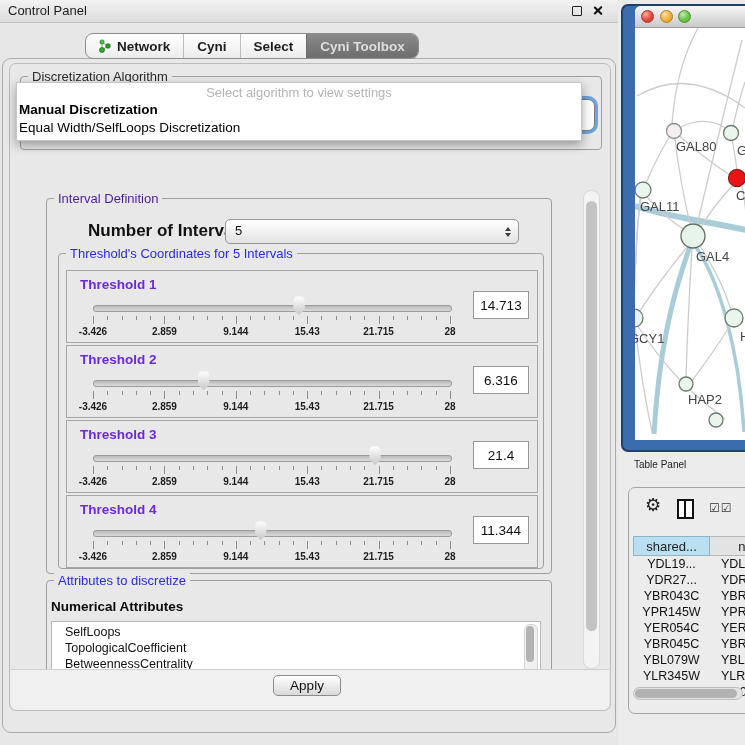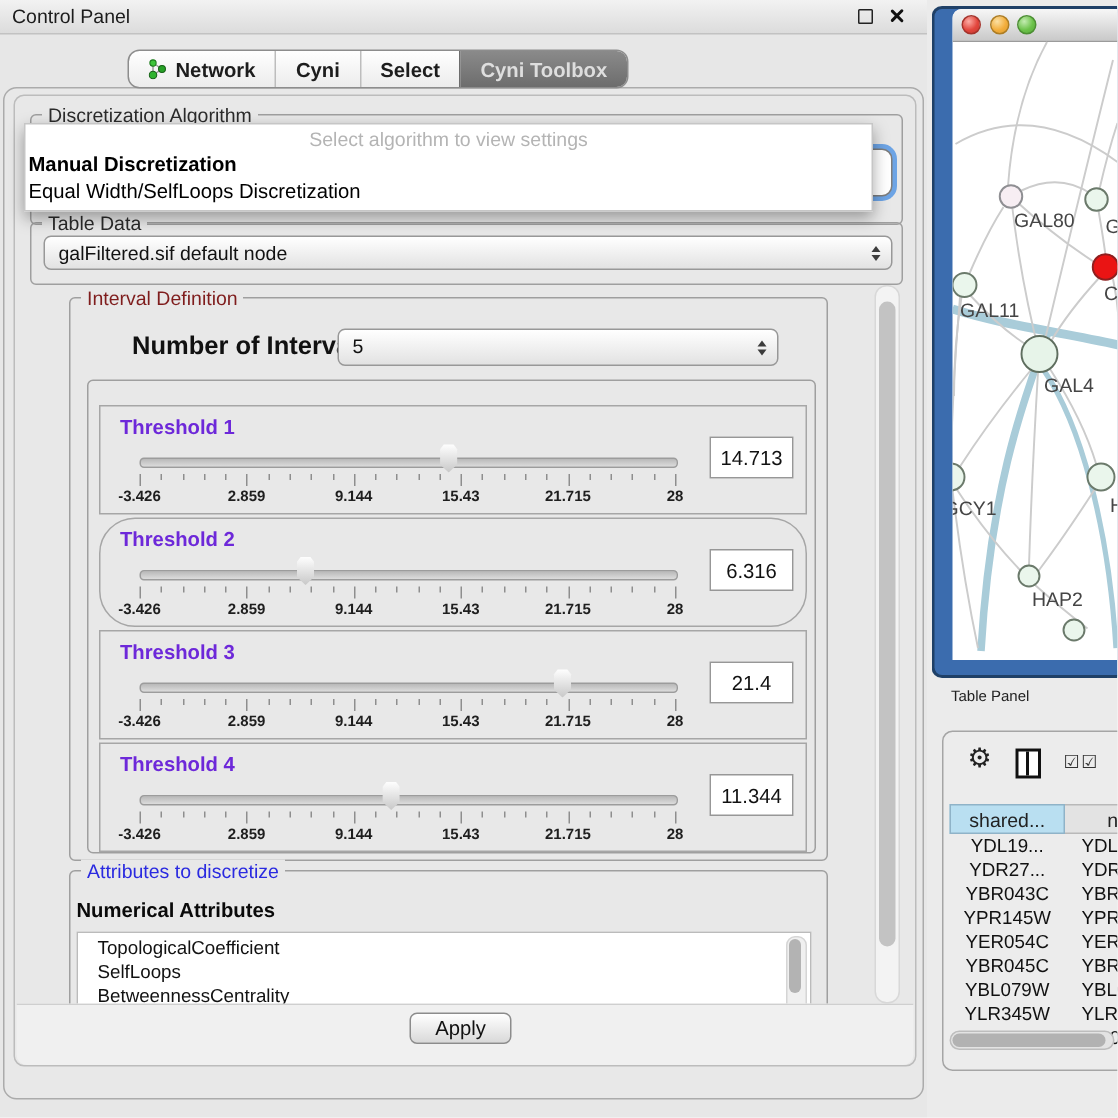--- a/index.html
+++ b/index.html
@@ -23,21 +23,21 @@
   .seg:first-child{border-left:none;}
   .seg.sel{background:linear-gradient(#8a8a8a,#6d6d6d);color:#dedede;border-left-color:#6d6d6d;}
   .tabicon{display:flex;align-items:center;}
   
   .outer-frame{position:absolute;left:2px;top:58px;width:612px;height:673px;border:1px solid #ababab;
        border-radius:9px;background:#e8e8e8;}
   .inner-frame{position:absolute;left:6px;top:4px;width:600px;height:646px;border:1px solid #bcbcbc;
        border-radius:7px;background:#e8e8e8;}
   .group{position:absolute;border:1px solid #9f9f9f;border-radius:4px;}
   .legend{position:absolute;top:-8px;left:7px;background:#e8e8e8;padding:0 4px;font-size:13px;line-height:15px;white-space:nowrap;}
-  .legend.dark{color:#2b2b2b;} .legend.green{color:#7f1d1d;} .legend.blue{color:#2a2ae0;}
+  .legend.dark{color:#2b2b2b;} .legend.green{color:#4c1d95;} .legend.blue{color:#2a2ae0;}
   .group.algorithm{left:10px;top:12px;width:580px;height:72px;}
   .combo{position:absolute;background:linear-gradient(#ffffff,#e2e2e2);border:1px solid #989898;
        border-radius:5px;font-size:13px;color:#111;}
   .combo .combo-text{position:absolute;left:9px;top:3px;white-space:nowrap;}
   .combo.focus-ring{left:8px;top:22px;width:564px;height:30px;border-radius:7px;background:#fff;
        border:1px solid #7d7d7d;box-shadow:0 0 0 3px rgba(95,156,228,.9);}
   
   .popup{position:absolute;left:6px;top:18px;width:564px;height:57px;background:#fff;border:1px solid #c6c6c6;
        box-shadow:0 4px 10px rgba(0,0,0,.35);z-index:50;}
   .popup-hint{position:absolute;left:0;top:2px;width:100%;text-align:center;color:#b4b4b4;font-size:13px;}
@@ -155,43 +155,34 @@
           <span class="legend dark">Discretization Algorithm</span>
           <div class="combo focus-ring"></div>
         </div>
 
         <div class="popup" id="algo-popup">
           <div class="popup-hint">Select algorithm to view settings</div>
         <div class="popup-opt" style="top: 19px; font-weight: 700;">Manual Discretization</div>
             <div class="popup-opt" style="top: 37px;">Equal Width/SelfLoops Discretization</div>
           </div>
 
-        <div class="group tabledata">
-          <span class="legend dark">Table Data</span>
-          <div class="combo">
-            <span class="combo-text">galFiltered.sif default node</span>
-            <span class="spinner">
-                <i class="up"></i>
-                <i class="down"></i>
-              </span>
-          </div>
-        </div>
 
         <div class="viewport">
           <div class="group interval">
             <span class="legend green">Interval Definition</span>
             <span class="nil-label">Number of Intervals</span>
             <div class="combo intervals">
               <span class="combo-text">5</span>
               <span class="spinner">
                   <i class="up"></i>
                   <i class="down"></i>
                 </span>
             </div>
             <div class="group thresholds" id="thresholds-group">
+              <span class="legend blue">Threshold's Coordinates for 5 Intervals</span>
             <div class="threshold-box" style="top: 16px;">
                   <div class="t-label">Threshold 1</div>
                   <div class="t-track"></div>
                   <div class="t-ticks">
                     <span class="tick major" style="left: 0%;"></span>
                     <span class="tick" style="left: 4%;"></span>
                     <span class="tick" style="left: 8%;"></span>
                     <span class="tick" style="left: 12%;"></span>
                     <span class="tick" style="left: 16%;"></span>
                     <span class="tick major" style="left: 20%;"></span>
@@ -220,21 +211,21 @@
                     <span class="t-ticklabel" style="left: 0%;">-3.426</span>
                     <span class="t-ticklabel" style="left: 20%;">2.859</span>
                     <span class="t-ticklabel" style="left: 40%;">9.144</span>
                     <span class="t-ticklabel" style="left: 60%;">15.43</span>
                     <span class="t-ticklabel" style="left: 80%;">21.715</span>
                     <span class="t-ticklabel" style="left: 100%;">28</span>
                   </div>
                   <div class="t-thumb" style="left: calc(232.1px);"></div>
                   <div class="t-value">14.713</div>
                 </div>
-                <div class="threshold-box" style="top: 91px; border-radius: 24px;">
+                <div class="threshold-box" style="top: 91px;">
                   <div class="t-label">Threshold 2</div>
                   <div class="t-track"></div>
                   <div class="t-ticks">
                     <span class="tick major" style="left: 0%;"></span>
                     <span class="tick" style="left: 4%;"></span>
                     <span class="tick" style="left: 8%;"></span>
                     <span class="tick" style="left: 12%;"></span>
                     <span class="tick" style="left: 16%;"></span>
                     <span class="tick major" style="left: 20%;"></span>
                     <span class="tick" style="left: 24%;"></span>
@@ -356,22 +347,22 @@
               </div>
           </div>
 
           <div class="group attributes">
             <span class="legend blue">Attributes to discretize</span>
             <div class="list-title">Numerical Attributes</div>
             <div class="listbox" id="attr-list">
               <div class="list-vscroll">
                   <div class="list-thumb"></div>
                 </div>
-            <div class="list-item">TopologicalCoefficient</div>
-                <div class="list-item">SelfLoops</div>
+            <div class="list-item">SelfLoops</div>
+                <div class="list-item">TopologicalCoefficient</div>
                 <div class="list-item">BetweennessCentrality</div>
               </div>
           </div>
         </div>
 
         <div class="cp-vscroll">
           <div class="cp-vthumb"></div>
         </div>
 
         <div class="apply-strip">

